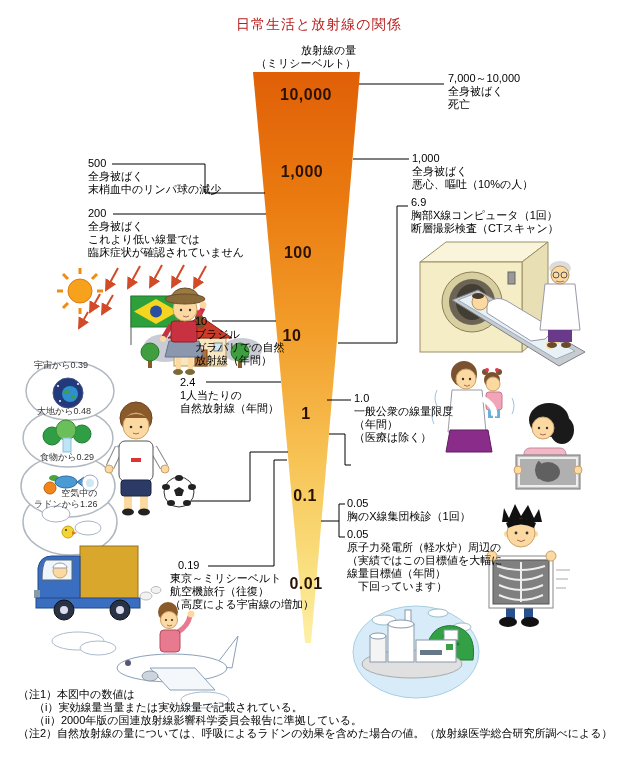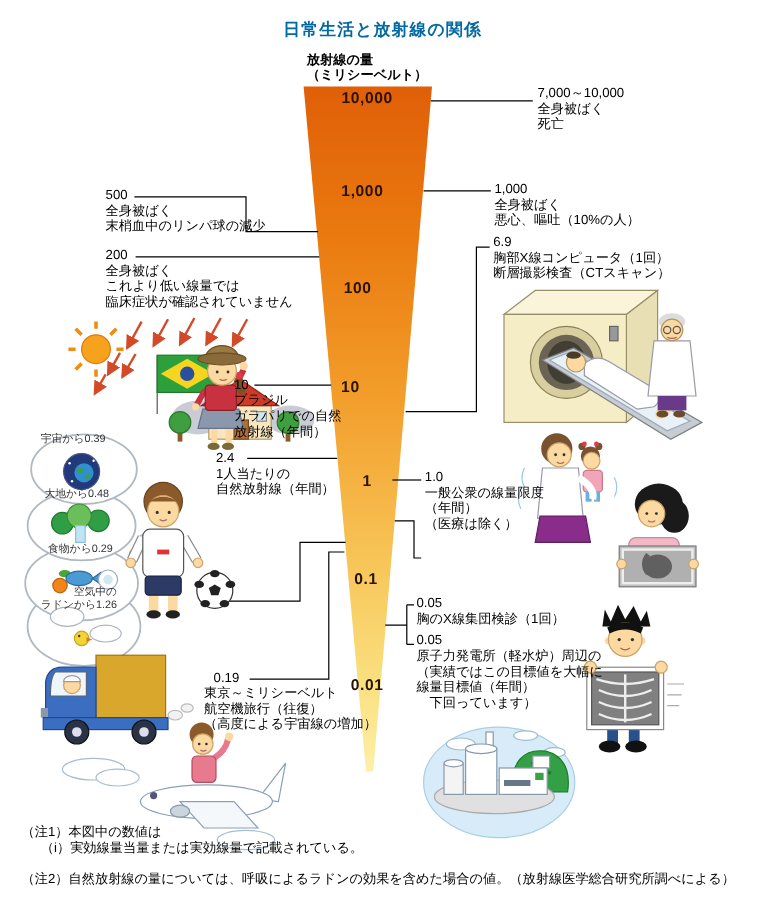--- a/index.html
+++ b/index.html
@@ -1,22 +1,22 @@
 <!DOCTYPE html>
 <html><head>
 <meta charset="utf-8">
 <style>
   html,body{margin:0;padding:0;background:#fff;}
   #canvas{position:relative;width:640px;height:759px;background:#fff;overflow:hidden;
           font-family:"Liberation Sans","DejaVu Sans",sans-serif;color:#000;}
   #scene{position:absolute;left:0;top:0;z-index:1;}
   .txt{position:absolute;z-index:2;}
-  #title{font-size:14px;letter-spacing:1px;color:#0369a1;font-weight:bold;}
-  .axis-title{font-size:11px;font-weight:bold;text-align:left;line-height:13px;transform:translateX(-50%);}
-  .scale{font-size:13px;font-weight:bold;color:#2a1200;transform:translateX(-50%);letter-spacing:0.5px;}
+  #title{font-size:14px;letter-spacing:1px;color:#b91c1c;}
+  .axis-title{font-size:11px;font-weight:normal;text-align:right;line-height:13px;transform:translateX(-50%);}
+  .scale{font-size:16px;font-weight:bold;color:#2a1200;transform:translateX(-50%);letter-spacing:0.5px;margin-top:12px;}
   .ann{font-size:11px;line-height:13px;white-space:nowrap;}
   .ann .v{font-size:11px;}
   .bubble-label{font-size:9px;line-height:11px;color:#333;white-space:nowrap;text-align:right;}
   .note{font-size:11px;line-height:13px;white-space:nowrap;}
 </style>
 </head>
 <body>
 
 <div id="canvas">
 
@@ -419,15 +419,16 @@
   <div class="txt bubble-label" style="left:34px;top:360px">宇宙から0.39</div>
   <div class="txt bubble-label" style="left:37px;top:406px">大地から0.48</div>
   <div class="txt bubble-label" style="left:40px;top:452px">食物から0.29</div>
   <div class="txt bubble-label" style="left:34px;top:488px">
     <div>空気中の</div>
     <div>ラドンから1.26</div>
   </div>
 
   <div class="txt note" style="left:18px;top:688px">（注1）本図中の数値は</div>
   <div class="txt note" style="left:34px;top:701px">（i）実効線量当量または実効線量で記載されている。</div>
+  <div class="txt note" style="left:34px;top:714px">（ii）2000年版の国連放射線影響科学委員会報告に準拠している。</div>
   <div class="txt note" style="left:18px;top:727px">（注2）自然放射線の量については、呼吸によるラドンの効果を含めた場合の値。（放射線医学総合研究所調べによる）</div>
 
 </div>
 
 </body></html>

